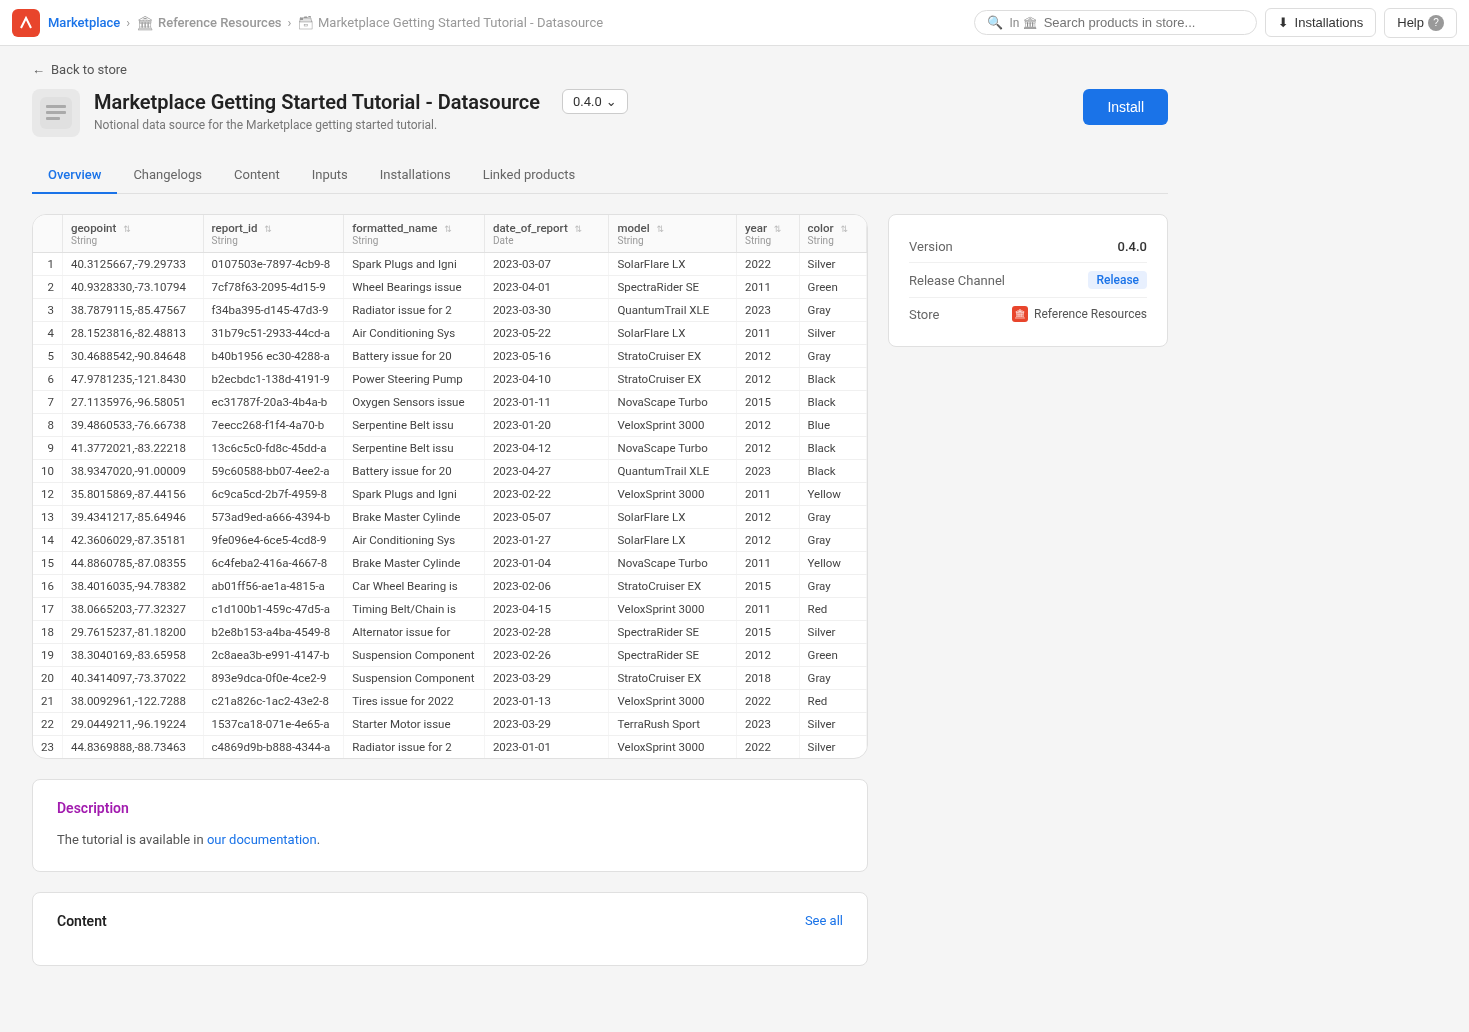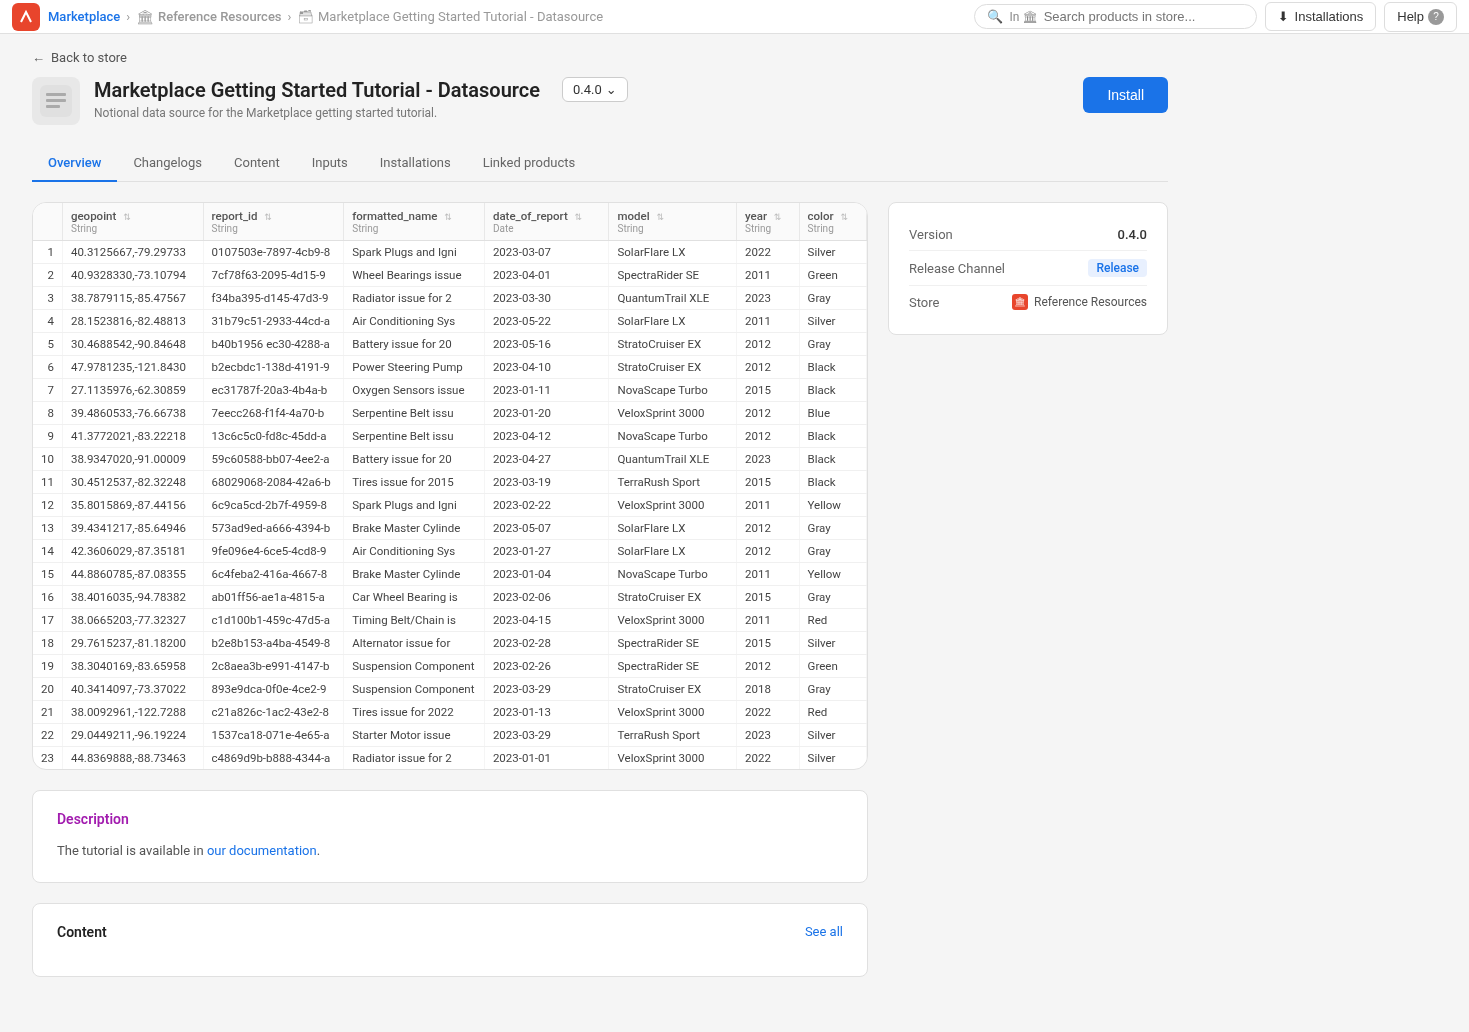--- a/index.html
+++ b/index.html
@@ -1,21 +1,21 @@
 <!DOCTYPE html>
 <html><head>
   <meta charset="utf-8">
   <style>
     * { box-sizing: border-box; margin: 0; padding: 0; }
     body { font-family: -apple-system, BlinkMacSystemFont, 'Segoe UI', Roboto, sans-serif; font-size: 13px; background: #f5f5f5; color: #333; }
 
     
     .topnav {
       display: flex; align-items: center; background: #fff; border-bottom: 1px solid #e0e0e0;
-      height: 34px; padding: 0 12px; gap: 8px;
+      height: 46px; padding: 0 12px; gap: 8px;
     }
     .topnav-logo {
       width: 28px; height: 28px; background: #e8452c; border-radius: 6px;
       display: flex; align-items: center; justify-content: center; color: #fff; font-size: 16px; font-weight: bold;
       flex-shrink: 0;
     }
     .breadcrumb {
       display: flex; align-items: center; gap: 6px; font-size: 13px;
     }
     .breadcrumb a { color: #1a73e8; text-decoration: none; font-weight: 500; }
@@ -307,21 +307,21 @@
                 <td>47.9781235,-121.8430</td>
                 <td>b2ecbdc1-138d-4191-9</td>
                 <td>Power Steering Pump</td>
                 <td>2023-04-10</td>
                 <td>StratoCruiser EX</td>
                 <td>2012</td>
                 <td>Black</td>
               </tr>
               <tr>
                 <td class="row-num">7</td>
-                <td>27.1135976,-62.30859</td>
+                <td>27.1135976,-96.58051</td>
                 <td>ec31787f-20a3-4b4a-b</td>
                 <td>Oxygen Sensors issue</td>
                 <td>2023-01-11</td>
                 <td>NovaScape Turbo</td>
                 <td>2015</td>
                 <td>Black</td>
               </tr>
               <tr>
                 <td class="row-num">8</td>
                 <td>39.4860533,-76.66738</td>
@@ -343,30 +343,20 @@
                 <td>Black</td>
               </tr>
               <tr>
                 <td class="row-num">10</td>
                 <td>38.9347020,-91.00009</td>
                 <td>59c60588-bb07-4ee2-a</td>
                 <td>Battery issue for 20</td>
                 <td>2023-04-27</td>
                 <td>QuantumTrail XLE</td>
                 <td>2023</td>
-                <td>Black</td>
-              </tr>
-              <tr>
-                <td class="row-num">11</td>
-                <td>30.4512537,-82.32248</td>
-                <td>68029068-2084-42a6-b</td>
-                <td>Tires issue for 2015</td>
-                <td>2023-03-19</td>
-                <td>TerraRush Sport</td>
-                <td>2015</td>
                 <td>Black</td>
               </tr>
               <tr>
                 <td class="row-num">12</td>
                 <td>35.8015869,-87.44156</td>
                 <td>6c9ca5cd-2b7f-4959-8</td>
                 <td>Spark Plugs and Igni</td>
                 <td>2023-02-22</td>
                 <td>VeloxSprint 3000</td>
                 <td>2011</td>

